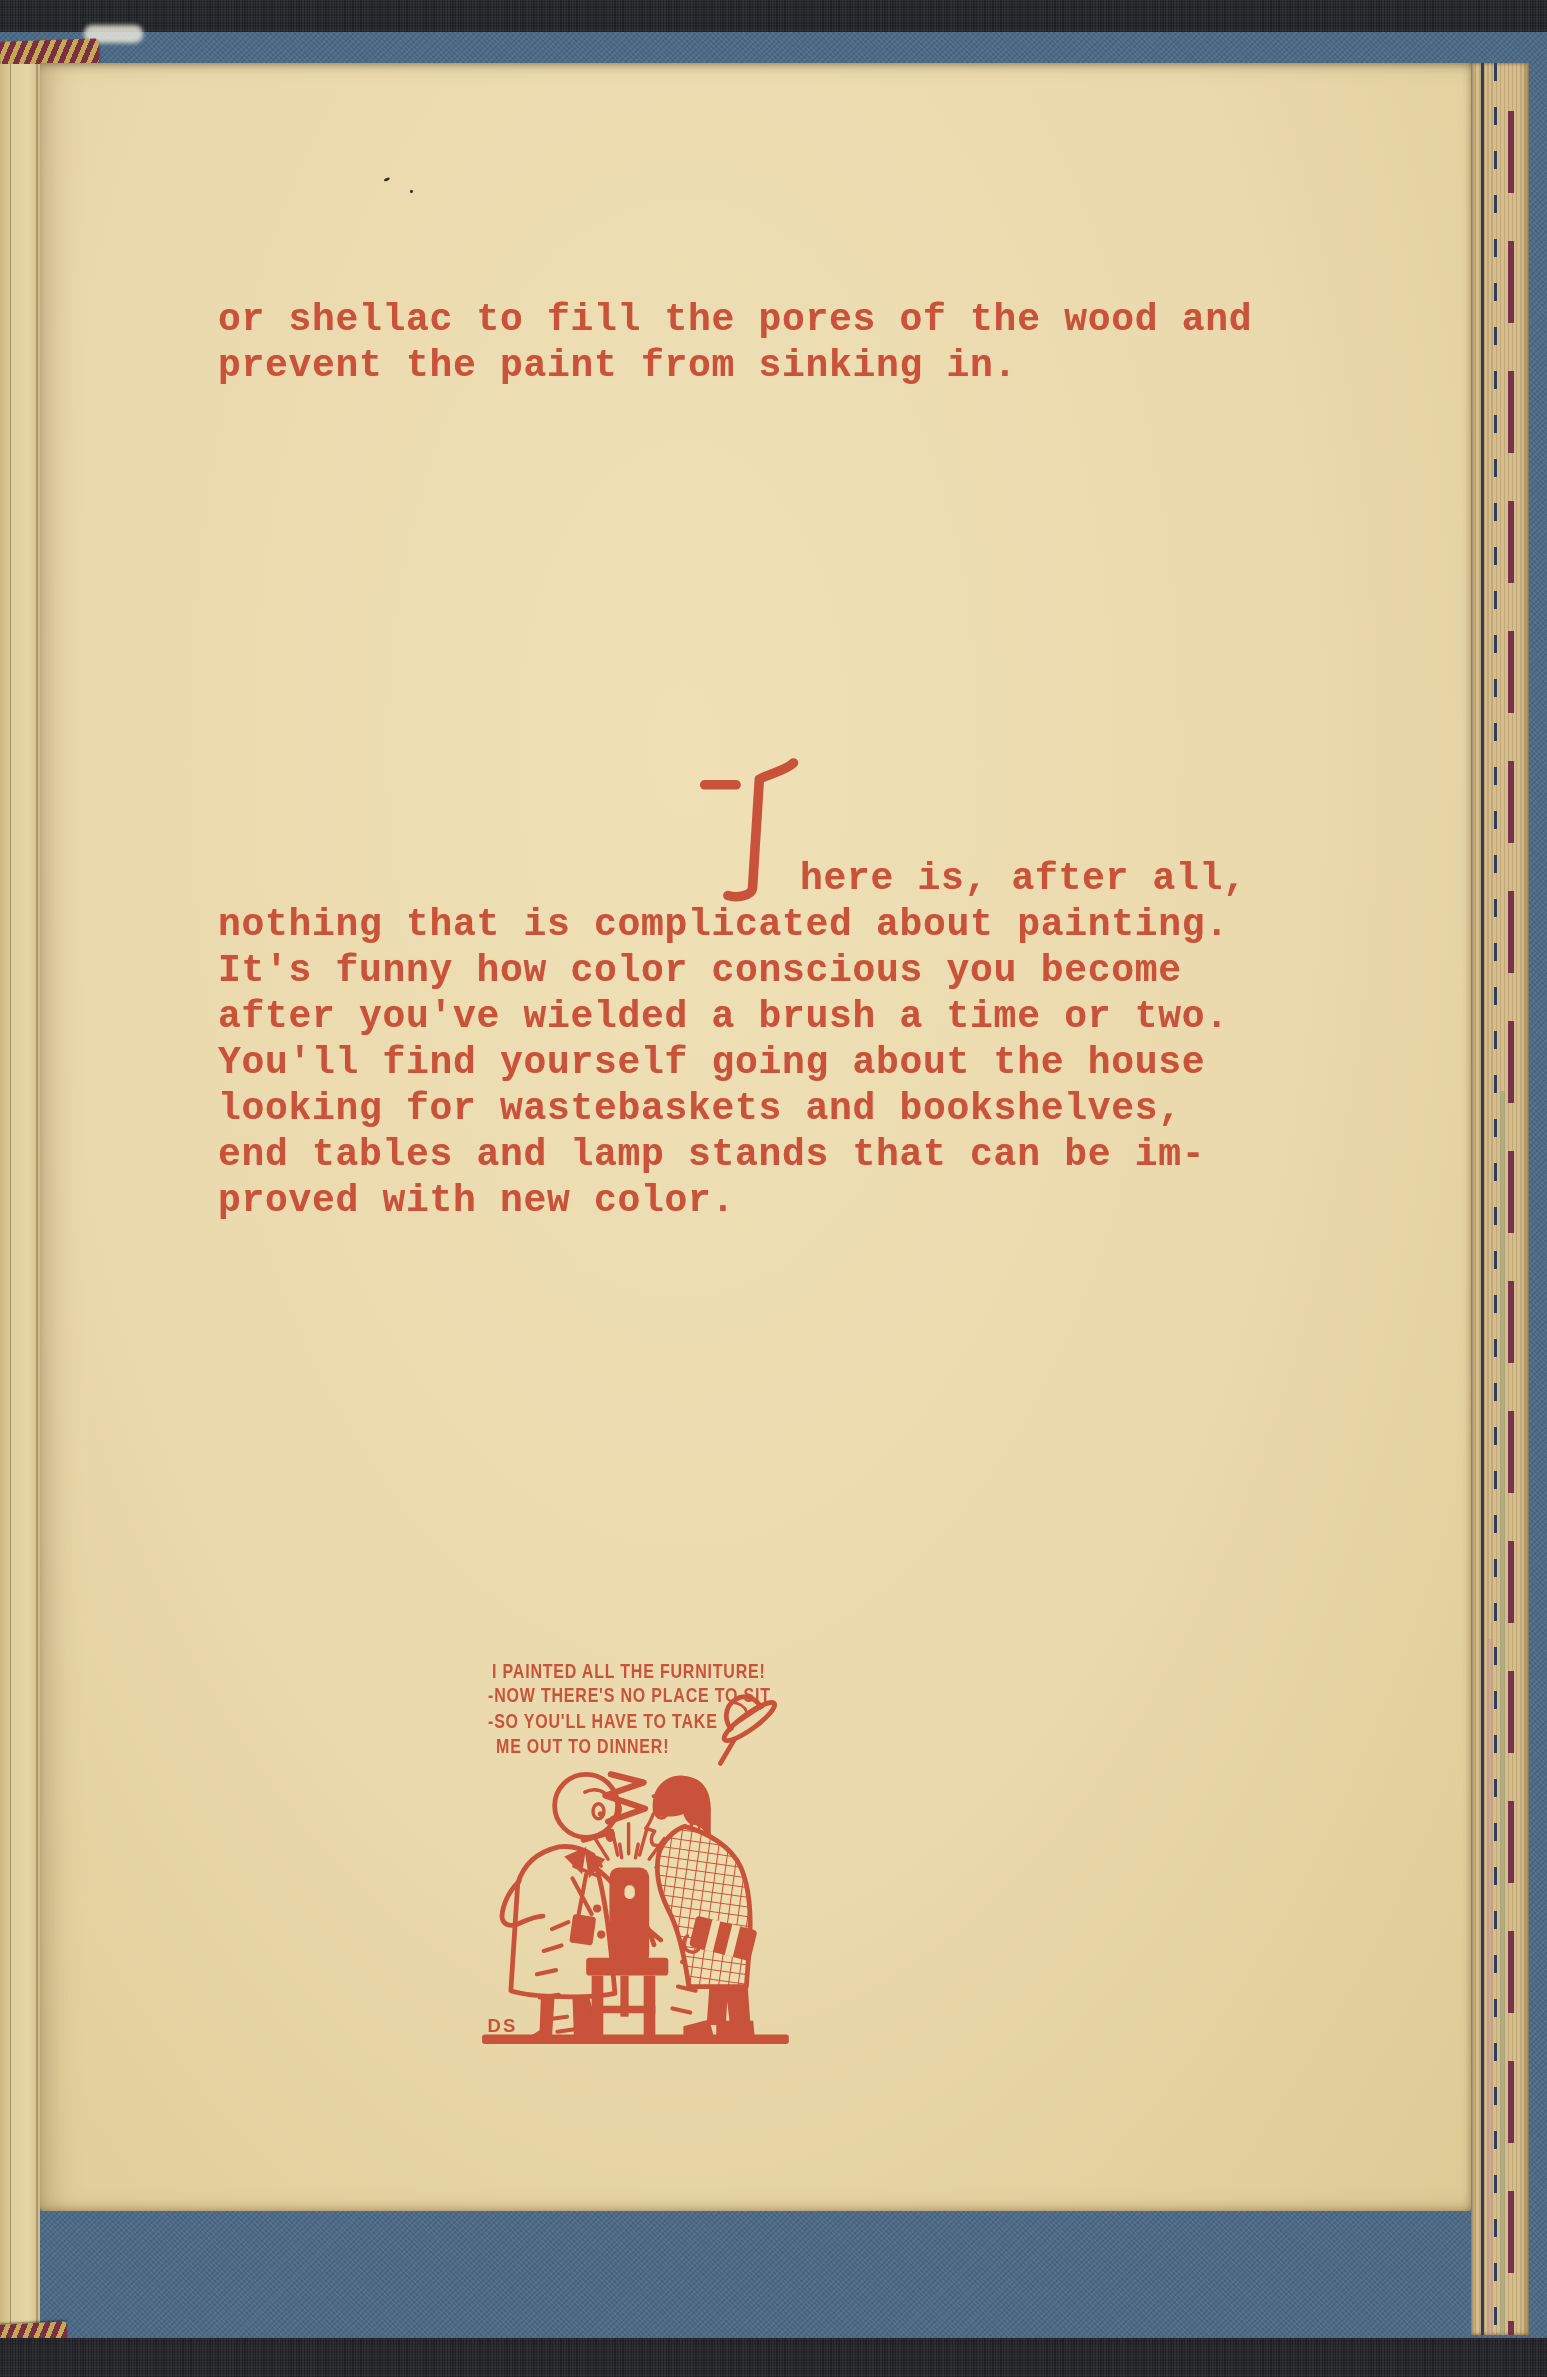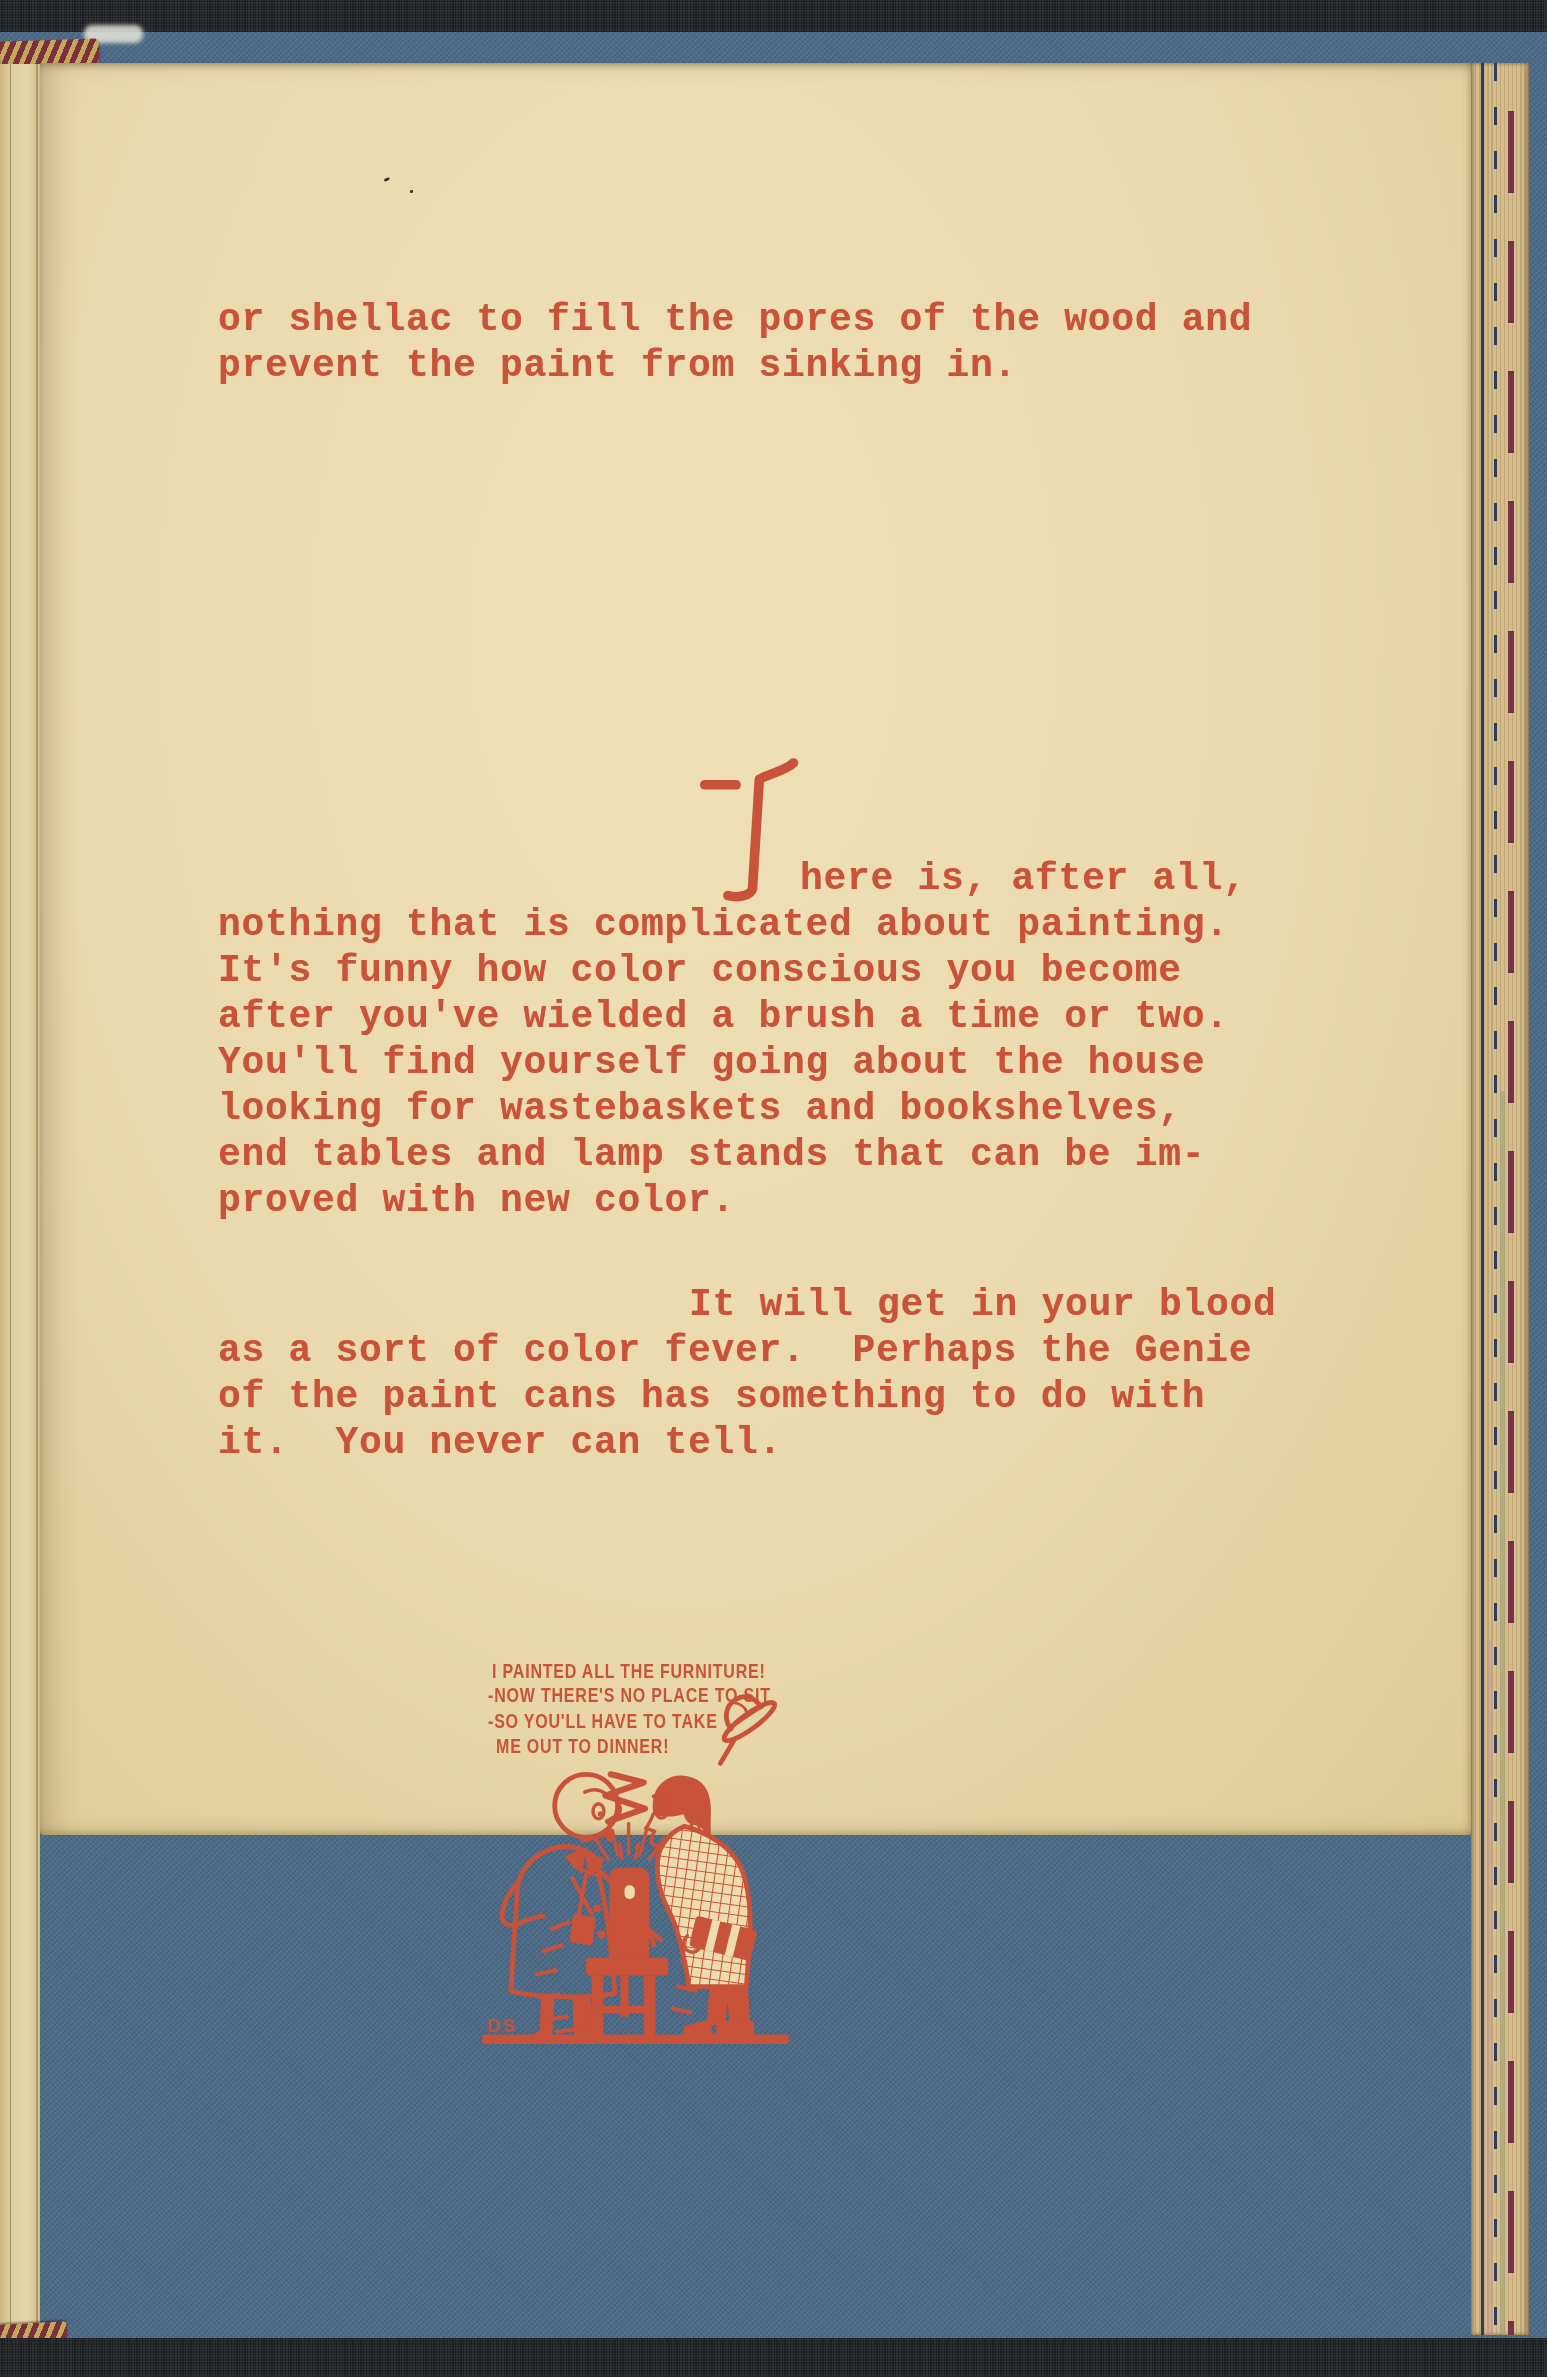--- a/index.html
+++ b/index.html
@@ -31,21 +31,21 @@
   .edge-line.navy2{left:23px;width:3.4px;
     background:repeating-linear-gradient(180deg,#2f3e5e 0 18px, transparent 18px 44px);}
   .edge-line.green{left:29px;width:4.8px;top:1028px;height:1244px;background:rgba(150,160,120,.55);}
   .edge-line.maroon{left:37px;width:6.2px;
     background:repeating-linear-gradient(180deg, transparent 0 48px, #77334a 48px 130px);}
   .edge-line.pink{left:16.4px;width:4.8px;top:1576px;height:696px;background:rgba(200,150,150,.5);}
   .under-strip{position:absolute;left:0;top:64px;width:40px;height:2271px;
     background:linear-gradient(90deg,#cdb77f 0%,#e0cf9f 30%,#e6d5a5 70%,#d2bd88 100%);}
   .under-strip:before{content:"";position:absolute;left:9.6px;top:0;width:1.4px;height:100%;background:rgba(90,70,40,.45);}
   .under-strip:after{content:"";position:absolute;left:36px;top:0;width:2.1px;height:100%;background:rgba(90,70,40,.35);}
-  .page{position:absolute;left:40px;top:63px;width:1431px;height:1772px;
+  .page{position:absolute;left:40px;top:63px;width:1431px;height:2148px;
     background:radial-gradient(ellipse at 45% 32%, #efe0b6 0%, #ead9ac 55%, #ddca95 100%);
     box-shadow:
       inset 18px 0 31.5px -12.3px rgba(115,88,48,.40),
       inset 0 6.9px 9.6px -6.2px rgba(70,52,25,.55),
       inset -5.5px 0 8.2px -4.8px rgba(115,88,48,.35),
       inset 0 -6.9px 11px -6.9px rgba(100,76,40,.45);
     border-radius:1.4px 2.1px 2.7px 4.1px;}
   .speck{position:absolute;background:#3a3026;border-radius:50% 40% 60% 50%;}
   .speck.s1{left:344px;top:115px;width:5.5px;height:3.4px;transform:rotate(-20deg);}
   .speck.s2{left:370px;top:127px;width:3.4px;height:2.7px;}
@@ -101,24 +101,20 @@
   <span class="dropcap-text" aria-label="T">T</span>
 
   <div class="para p3">here is, after all,
 nothing that is complicated about painting.
 It's funny how color conscious you become
 after you've wielded a brush a time or two.
 You'll find yourself going about the house
 looking for wastebaskets and bookshelves,
 end tables and lamp stands that can be im-
 proved with new color.</div>
-  <div class="para p4">It will get in your blood
-as a sort of color fever.  Perhaps the Genie
-of the paint cans has something to do with
-it.  You never can tell.</div>
 
   <div class="cap l1">I PAINTED ALL THE FURNITURE!</div>
   <div class="cap l2">-NOW THERE'S NO PLACE TO SIT</div>
   <div class="cap l3">-SO YOU'LL HAVE TO TAKE</div>
   <div class="cap l4">ME OUT TO DINNER!</div>
 
   <svg class="cartoon-svg" viewBox="698 2442 520 650">
     <defs>
       <pattern id="checker" width="14" height="14" patternUnits="userSpaceOnUse" patternTransform="rotate(8)">
         <rect width="14" height="14" fill="#ecdcae"></rect>

